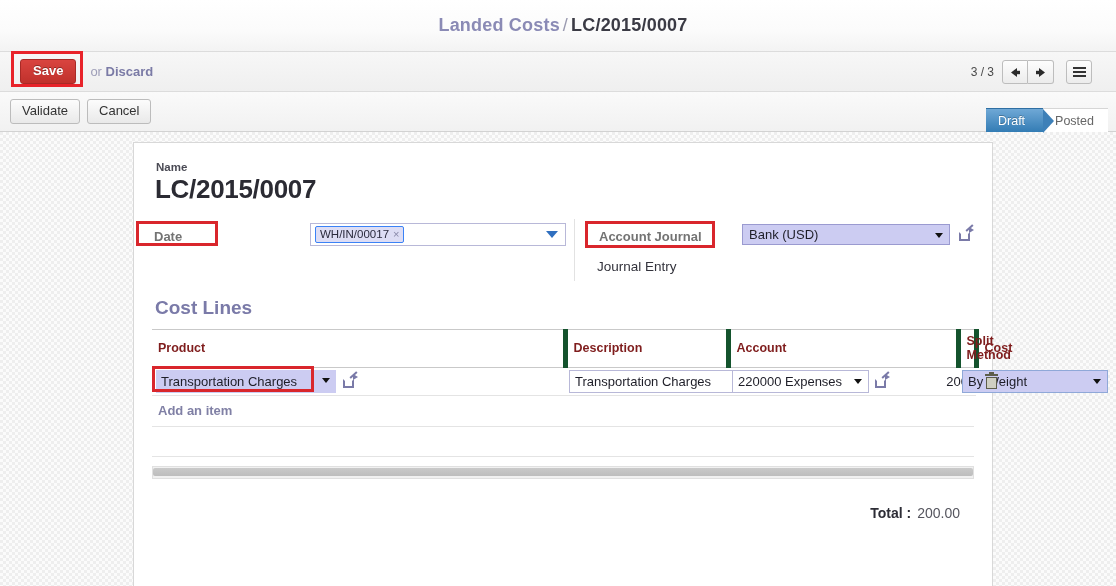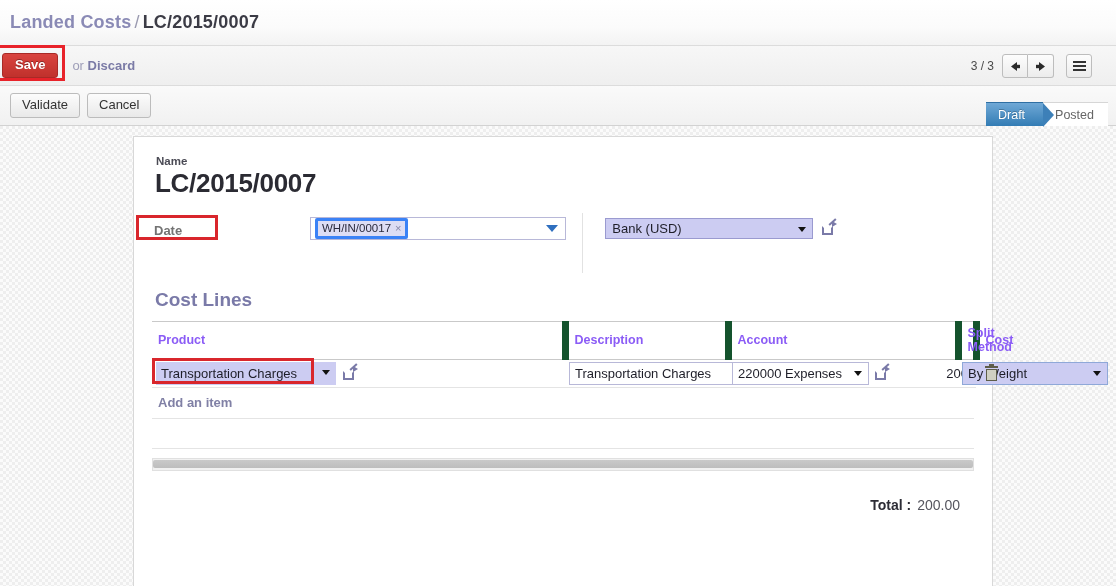--- a/index.html
+++ b/index.html
@@ -6,40 +6,41 @@
   html, body {
     margin: 0; padding: 0;
     width: 1116px; height: 586px;
     overflow: hidden;
     font-family: "Liberation Sans", sans-serif;
     background: #ffffff;
   }
 
   
   .breadcrumb-bar {
-    height: 46px;
+    height: 52px;
     background: linear-gradient(to bottom, #ffffff 0%, #fbfbfb 60%, #f3f3f3 100%);
     border-bottom: 1px solid #dcdcdc;
     display: flex;
     align-items: center;
     padding-left: 10px;
+    justify-content: center;
   }
   .breadcrumb { font-size: 18px; letter-spacing: .2px; }
   .bc-parent { color: #8a8ab5; font-weight: bold; }
   .bc-sep { color: #9a9ab0; font-weight: normal; margin: 0 3px; }
   .bc-current { color: #3b3b45; font-weight: bold; }
 
   
   .action-bar {
     height: 40px;
     background: linear-gradient(to bottom, #f7f7f7 0%, #efefef 100%);
     border-bottom: 1px solid #dcdcdc;
     display: flex;
     align-items: center;
-    padding: 0 8px 0 2px;
+    padding: 0 8px 0 20px;
     position: relative;
   }
   .save-wrap { position: relative; display: inline-block; }
   .btn-save {
     background: linear-gradient(to bottom, #d9443f 0%, #c0312c 100%);
     border: 1px solid #a82a26;
     border-radius: 3px;
     color: #ffffff;
     font-size: 13px;
     font-weight: bold;
@@ -215,21 +216,21 @@
 
   .m2m-box {
     width: 256px; height: 23px;
     background: #ffffff;
     border: 1px solid #b8b8d8;
     display: flex; align-items: center;
     padding: 0 4px;
     position: relative;
   }
   .tag {
-    background: #ddddf4; border: 3px solid #3b82f6;
+    background: #ddddf4; border: 1px solid #3b82f6;
     border-radius: 2px;
     font-size: 11.5px; color: #2a2a3c;
     padding: 1px 4px;
     display: inline-flex; align-items: center; gap: 4px;
     line-height: 13px;
   }
   .tag .x { color: #8888a8; font-size: 11px; }
   .caret-blue {
     position: absolute; right: 7px; top: 7px;
     width: 0; height: 0;
@@ -284,25 +285,25 @@
   .section-title {
     font-size: 19px; font-weight: bold;
     color: #7a7aa8; margin: 16px 0 10px 3px;
   }
   table.lines {
     width: 100%; border-collapse: collapse;
     table-layout: fixed;
   }
   table.lines th {
     text-align: left;
-    font-size: 12.5px; font-weight: bold; color: #8b5cf6;
+    font-size: 12.5px; font-weight: bold; color: #7f1d1d;
     padding: 4px 6px 5px 6px;
     border-top: 1px solid #c9c9c9;
     border-bottom: 1px solid #c9c9c9;
-    border-right: 7px solid #14532d;
+    border-right: 5px solid #14532d;
     background: #ffffff;
   }
   table.lines th.num { text-align: left; }
   table.lines td {
     padding: 2px 4px;
     border-bottom: 1px solid #e4e4e4;
     font-size: 13px; color: #1e1e28;
     vertical-align: middle;
     height: 28px;
   }
@@ -442,20 +443,31 @@
                 <span>WH/IN/00017</span>
                 <span class="x">×</span>
               </span>
               <span class="caret-blue"></span>
             </span>
           </div>
         </div>
       </div>
 
       <div class="col-right">
+        <div class="lbl-col">
+          <div class="form-row">
+            <span class="form-lbl">
+              <span>Account Journal</span>
+              <span class="hl-box hl-journal"></span>
+            </span>
+          </div>
+          <div class="form-row">
+            <span class="journal-entry-lbl">Journal Entry</span>
+          </div>
+        </div>
         <div class="val-col">
           <div class="form-row">
             <span class="sel-lav">
               <span>Bank (USD)</span>
               <span class="caret-sm"></span>
             </span>
             <span class="ext-link">
               <span class="bx"></span>
               <span class="ar"></span>
               <span class="ar2"></span>

